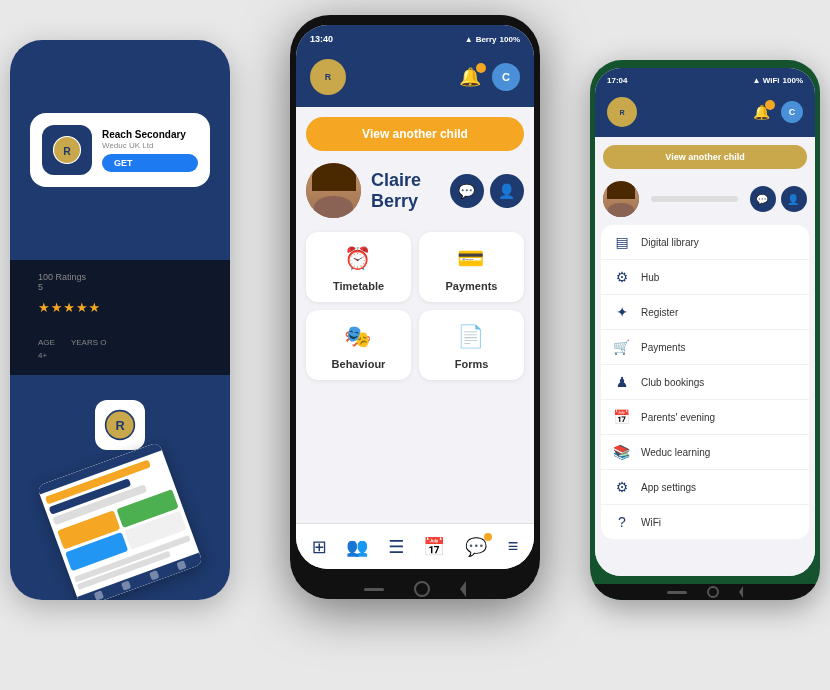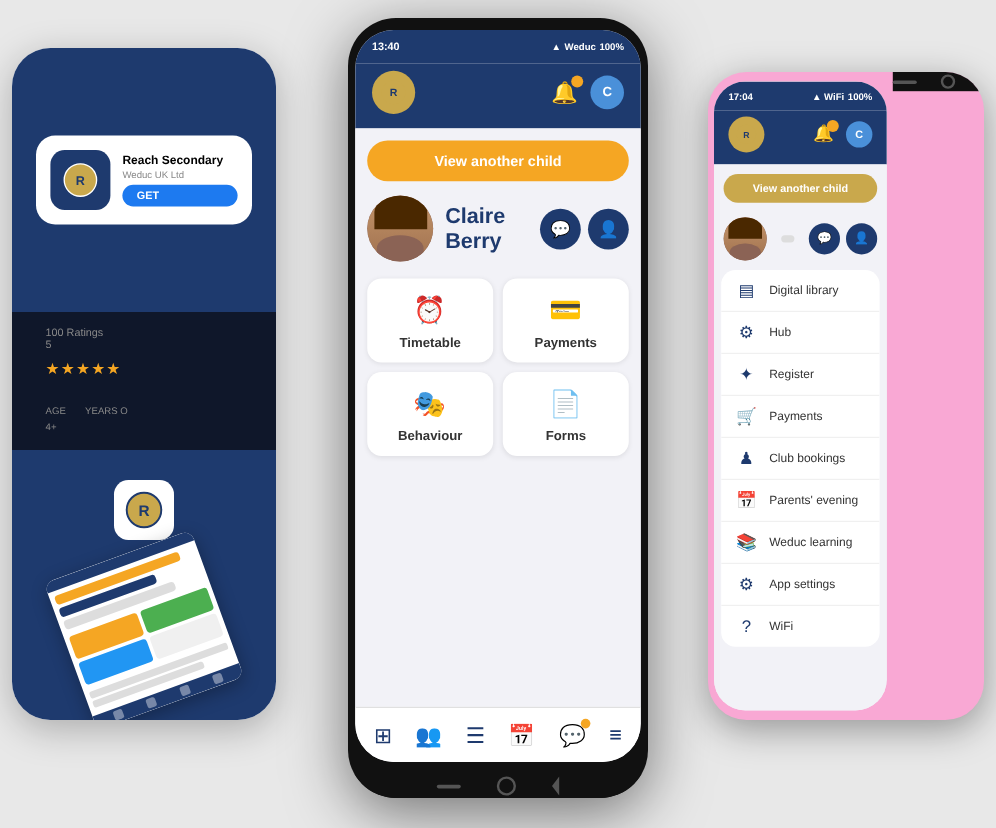--- a/index.html
+++ b/index.html
@@ -214,21 +214,21 @@
       background: rgba(255,255,255,0.4);
     }
 
     
     .phone-center {
       position: absolute;
       left: 50%;
       top: 15px;
       transform: translateX(-50%);
       width: 250px;
-      height: 650px;
+      height: 584px;
       background: #111;
       border-radius: 40px;
       box-shadow: 0 12px 50px rgba(0,0,0,0.5);
       overflow: hidden;
       z-index: 3;
       display: flex;
       flex-direction: column;
     }
 
     .phone-screen {
@@ -475,27 +475,27 @@
       border-color: transparent #555 transparent transparent;
     }
 
     
     .phone-right {
       position: absolute;
       right: 10px;
       top: 60px;
       width: 230px;
       height: 540px;
-      background: #f9a8d4;
+      background: #14532d;
       border-radius: 32px;
       box-shadow: 0 8px 30px rgba(0,0,0,0.35);
       overflow: hidden;
       z-index: 2;
       display: flex;
-      flex-direction: row;
+      flex-direction: column;
     }
 
     .phone-right-screen {
       flex: 1;
       background: #f2f2f7;
       margin: 8px 5px;
       border-radius: 26px;
       overflow: hidden;
       display: flex;
       flex-direction: column;
@@ -725,21 +725,21 @@
     </div>
   </div>
 
   <div class="phone-center">
     <div class="phone-screen">
 
       <div class="status-bar">
         <span>13:40</span>
         <div class="status-icons">
           <span>▲</span>
-          <span>Weduc</span>
+          <span>Berry</span>
           <span>100%</span>
         </div>
       </div>
 
       <div class="phone-header">
         <div class="header-logo">
           <svg width="22" height="22" viewBox="0 0 40 40">
             <circle cx="20" cy="20" r="18" fill="#c9a84c"></circle>
             <text x="20" y="26" text-anchor="middle" font-size="16" fill="#1e3a6e" font-weight="bold">R</text>
           </svg>

